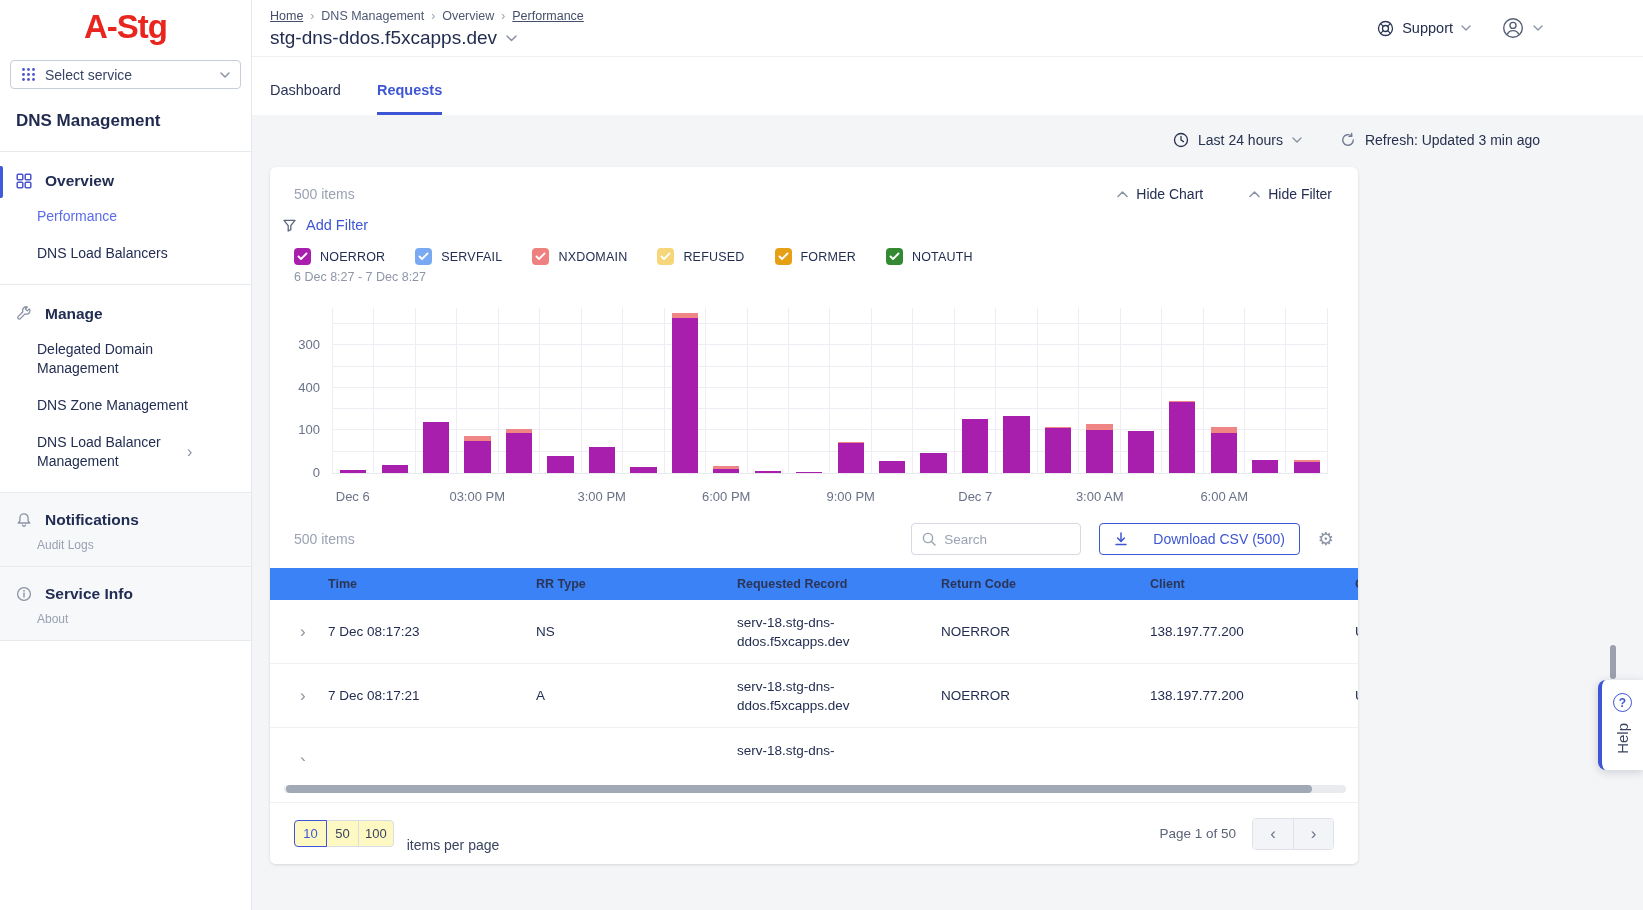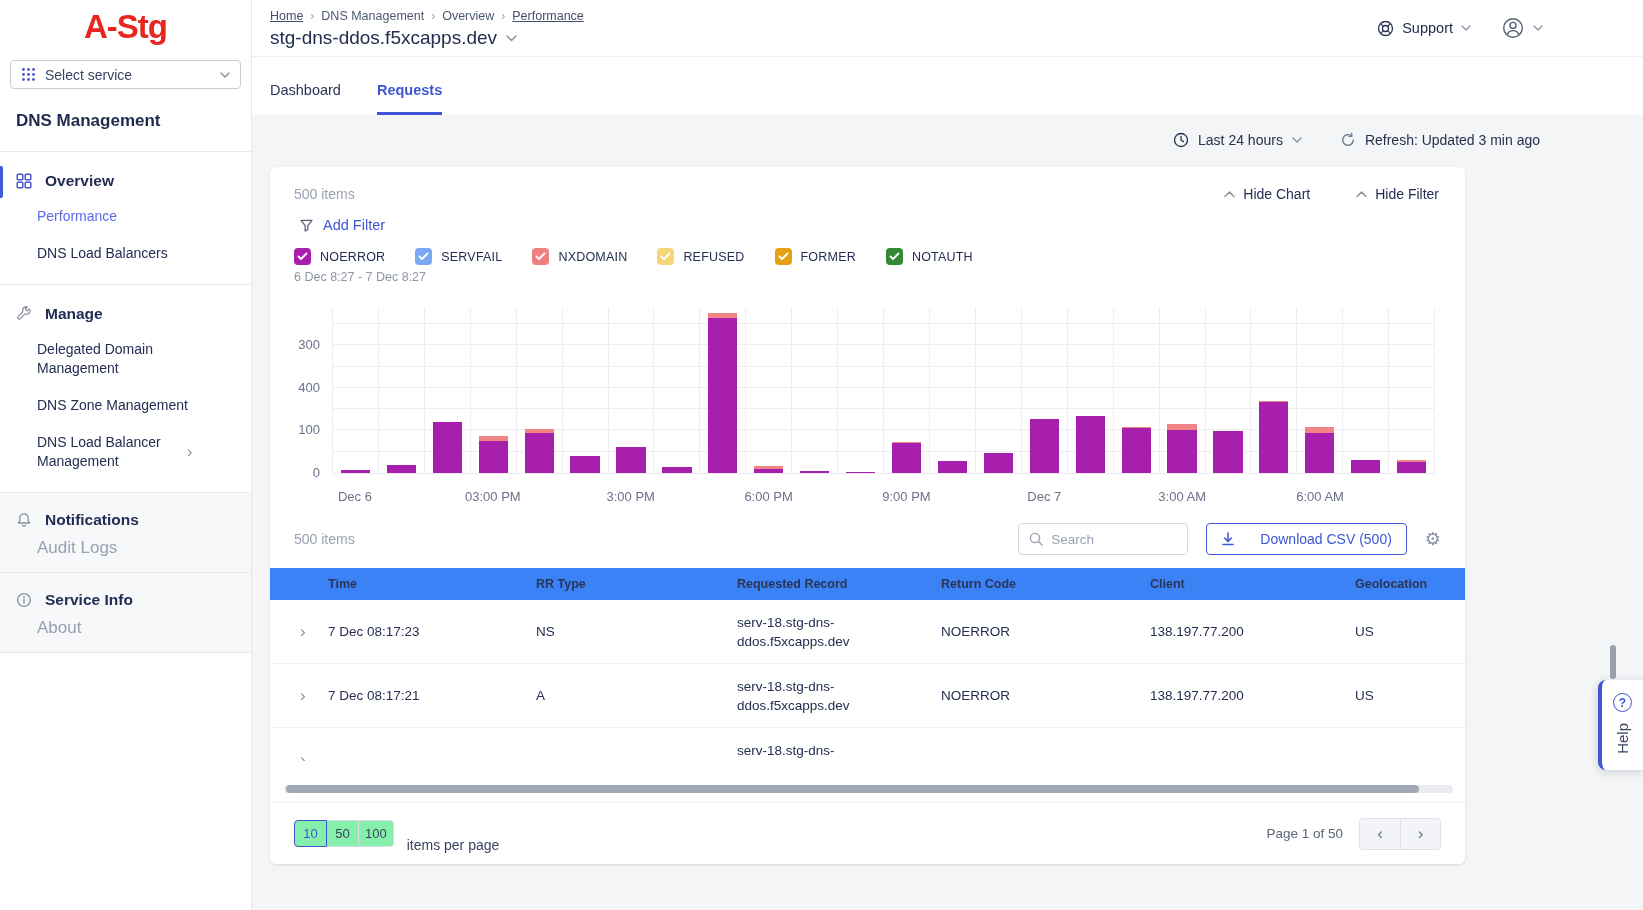--- a/index.html
+++ b/index.html
@@ -20,21 +20,21 @@
   .select-service .lbl { font-size:14px; color:#3a4565; flex:1; }
   .sidebar-title { font-size:17px; font-weight:700; color:#1f2a4e; padding:22px 16px 20px; }
   .divider { height:1px; background:#e8eaee; }
   .nav-section { position:relative; padding:12px 0; }
   .active-bar { position:absolute; left:0; top:14px; width:3px; height:32px; background:#4059d9; border-radius:0 2px 2px 0; }
   .nav-header { display:flex; align-items:center; gap:13px; padding:8px 16px; font-size:15.5px; font-weight:700; color:#222d54; cursor:pointer; }
   .nav-sub { padding:9px 16px 9px 37px; font-size:14px; color:#232e52; cursor:pointer; display:flex; align-items:center; line-height:19px; }
   .nav-sub .txt { flex:1; }
   .nav-sub.active { color:#5b6bea; }
   .gray-block { background:#f7f8fa; padding:10px 0 12px; }
-  .nav-caption { padding:1px 16px 2px 37px; font-size:17px; color:#99a0b2; }
+  .nav-caption { padding:1px 16px 2px 37px; font-size:12px; color:#99a0b2; }
   .chev-r { color:#8a92a3; font-size:16px; line-height:1; }
 
   
   .main { position:absolute; left:252px; top:0; width:1391px; height:910px; }
   .top-header { background:#fff; height:57px; padding:9px 0 0 18px; border-bottom:1px solid #edeff2; position:relative; }
   .breadcrumb { display:flex; align-items:center; gap:7px; font-size:12.5px; color:#4d5872; }
   .crumb { color:#4d5872; cursor:pointer; }
   .crumb.link { text-decoration:underline; color:#454f6b; }
   .crumb-sep { color:#9aa1b0; font-size:12px; }
   .page-title-row { display:flex; align-items:center; gap:9px; margin-top:4px; }
@@ -43,26 +43,26 @@
   .hr-item { display:flex; align-items:center; gap:8px; font-size:14.5px; color:#222d50; cursor:pointer; }
 
   .tabs { background:#fff; height:58px; display:flex; align-items:flex-end; gap:36px; padding-left:18px; }
   .tab { font-size:14.5px; color:#2a3558; padding-bottom:17px; cursor:pointer; }
   .tab.active { color:#3e56d4; font-weight:700; border-bottom:3px solid #3e56d4; padding-bottom:14px; }
 
   .time-toolbar { width:1270px; margin:17px 0 0 18px; display:flex; justify-content:flex-end; align-items:center; gap:38px; font-size:14px; color:#26304f; }
   .tt-item { display:flex; align-items:center; gap:9px; cursor:pointer; }
 
   
-  .card { width:1195px; margin:19px 0 0 18px; background:#fff; border-radius:6px; box-shadow:0 1px 2px rgba(16,24,40,.08), 0 1px 4px rgba(16,24,40,.06); height:697px; overflow:hidden; position:relative; }
+  .card { width:1088px; margin:19px 0 0 18px; background:#fff; border-radius:6px; box-shadow:0 1px 2px rgba(16,24,40,.08), 0 1px 4px rgba(16,24,40,.06); height:697px; overflow:hidden; position:relative; }
   .panel-head { display:flex; justify-content:space-between; align-items:center; padding:19px 26px 0 24px; }
   .items-count { color:#9aa2b3; font-size:14px; }
   .panel-actions { display:flex; gap:46px; }
   .pa-item { display:flex; align-items:center; gap:8px; font-size:14px; color:#232e52; cursor:pointer; }
-  .add-filter-row { display:flex; align-items:center; gap:9px; padding:15px 29px 0; color:#3e56d4; font-size:14.5px; cursor:pointer; }
+  .add-filter-row { display:flex; align-items:center; gap:9px; padding:15px 12px 0; color:#3e56d4; font-size:14.5px; cursor:pointer; }
   .legend-row { display:flex; gap:30px; padding:15px 24px 0; }
   .legend-item { display:flex; align-items:center; gap:9px; font-size:12.5px; color:#232e52; letter-spacing:.2px; cursor:pointer; }
   .checkbox { width:17px; height:17px; border-radius:4px; display:flex; align-items:center; justify-content:center; }
   .chart-range { padding:5px 24px 0; font-size:12.5px; color:#8d95a6; }
 
   .chart-wrap { margin:24px 30px 0 24px; padding-left:38px; position:relative; }
   .chart-plot { position:relative; height:166px; border-bottom:1px solid #e9eaf0; }
   .gridline-h { position:absolute; left:0; right:0; height:1px; background:#ededf3; }
   .slots { position:absolute; inset:0; display:flex; }
   .slot { flex:1; border-left:1px solid #ededf3; display:flex; align-items:flex-end; justify-content:center; }
@@ -88,21 +88,21 @@
   .record-cell { max-width:150px; line-height:19px; padding:12px 0; word-break:break-word; }
   .partial-clip { height:33px; overflow:hidden; }
   .partial-clip .trow { border-bottom:none; }
 
   .h-scrollbar { margin:24px 12px 0 14px; height:8px; border-radius:4px; background:#e9ebef; position:relative; cursor:pointer; }
   .h-scrollbar .thumb { position:absolute; left:2px; top:0; height:8px; width:calc(100% - 36px); border-radius:4px; background:#a2a9b6; }
 
   .pagination { position:absolute; left:0; right:0; bottom:0; height:62px; border-top:1px solid #eef0f3; display:flex; justify-content:space-between; align-items:center; padding:0 24px; background:#fff; }
   .page-size { display:flex; align-items:center; gap:13px; }
   .size-group { display:flex; }
-  .size-btn { min-width:33px; height:27px; padding:0 6px; border:1px solid #d8dce3; background:#86efac; display:flex; align-items:center; justify-content:center; font-size:13px; color:#3a445f; margin-left:-1px; cursor:pointer; font-family:"Liberation Sans",sans-serif; }
+  .size-btn { min-width:33px; height:27px; padding:0 6px; border:1px solid #d8dce3; background:#fef9c3; display:flex; align-items:center; justify-content:center; font-size:13px; color:#3a445f; margin-left:-1px; cursor:pointer; font-family:"Liberation Sans",sans-serif; }
   .size-btn:first-child { border-radius:4px 0 0 4px; margin-left:0; }
   .size-btn:last-child { border-radius:0 4px 4px 0; }
   .size-btn.active { border-color:#3e56d4; color:#3e56d4; position:relative; z-index:1; }
   .ipp { font-size:14px; color:#3a445f;margin-top:23px; }
   .page-right { display:flex; align-items:center; gap:16px; }
   .page-label { font-size:13.5px; color:#5b6478; }
   .page-nav { display:flex; border:1px solid #dfe3e9; border-radius:4px; overflow:hidden; }
   .page-nav-btn { width:40px; height:30px; background:#f3f4f7; border:none; border-left:1px solid #dfe3e9; color:#6b7488; font-size:17px; display:flex; align-items:center; justify-content:center; cursor:pointer; }
   .page-nav-btn:first-child { border-left:none; }
 

